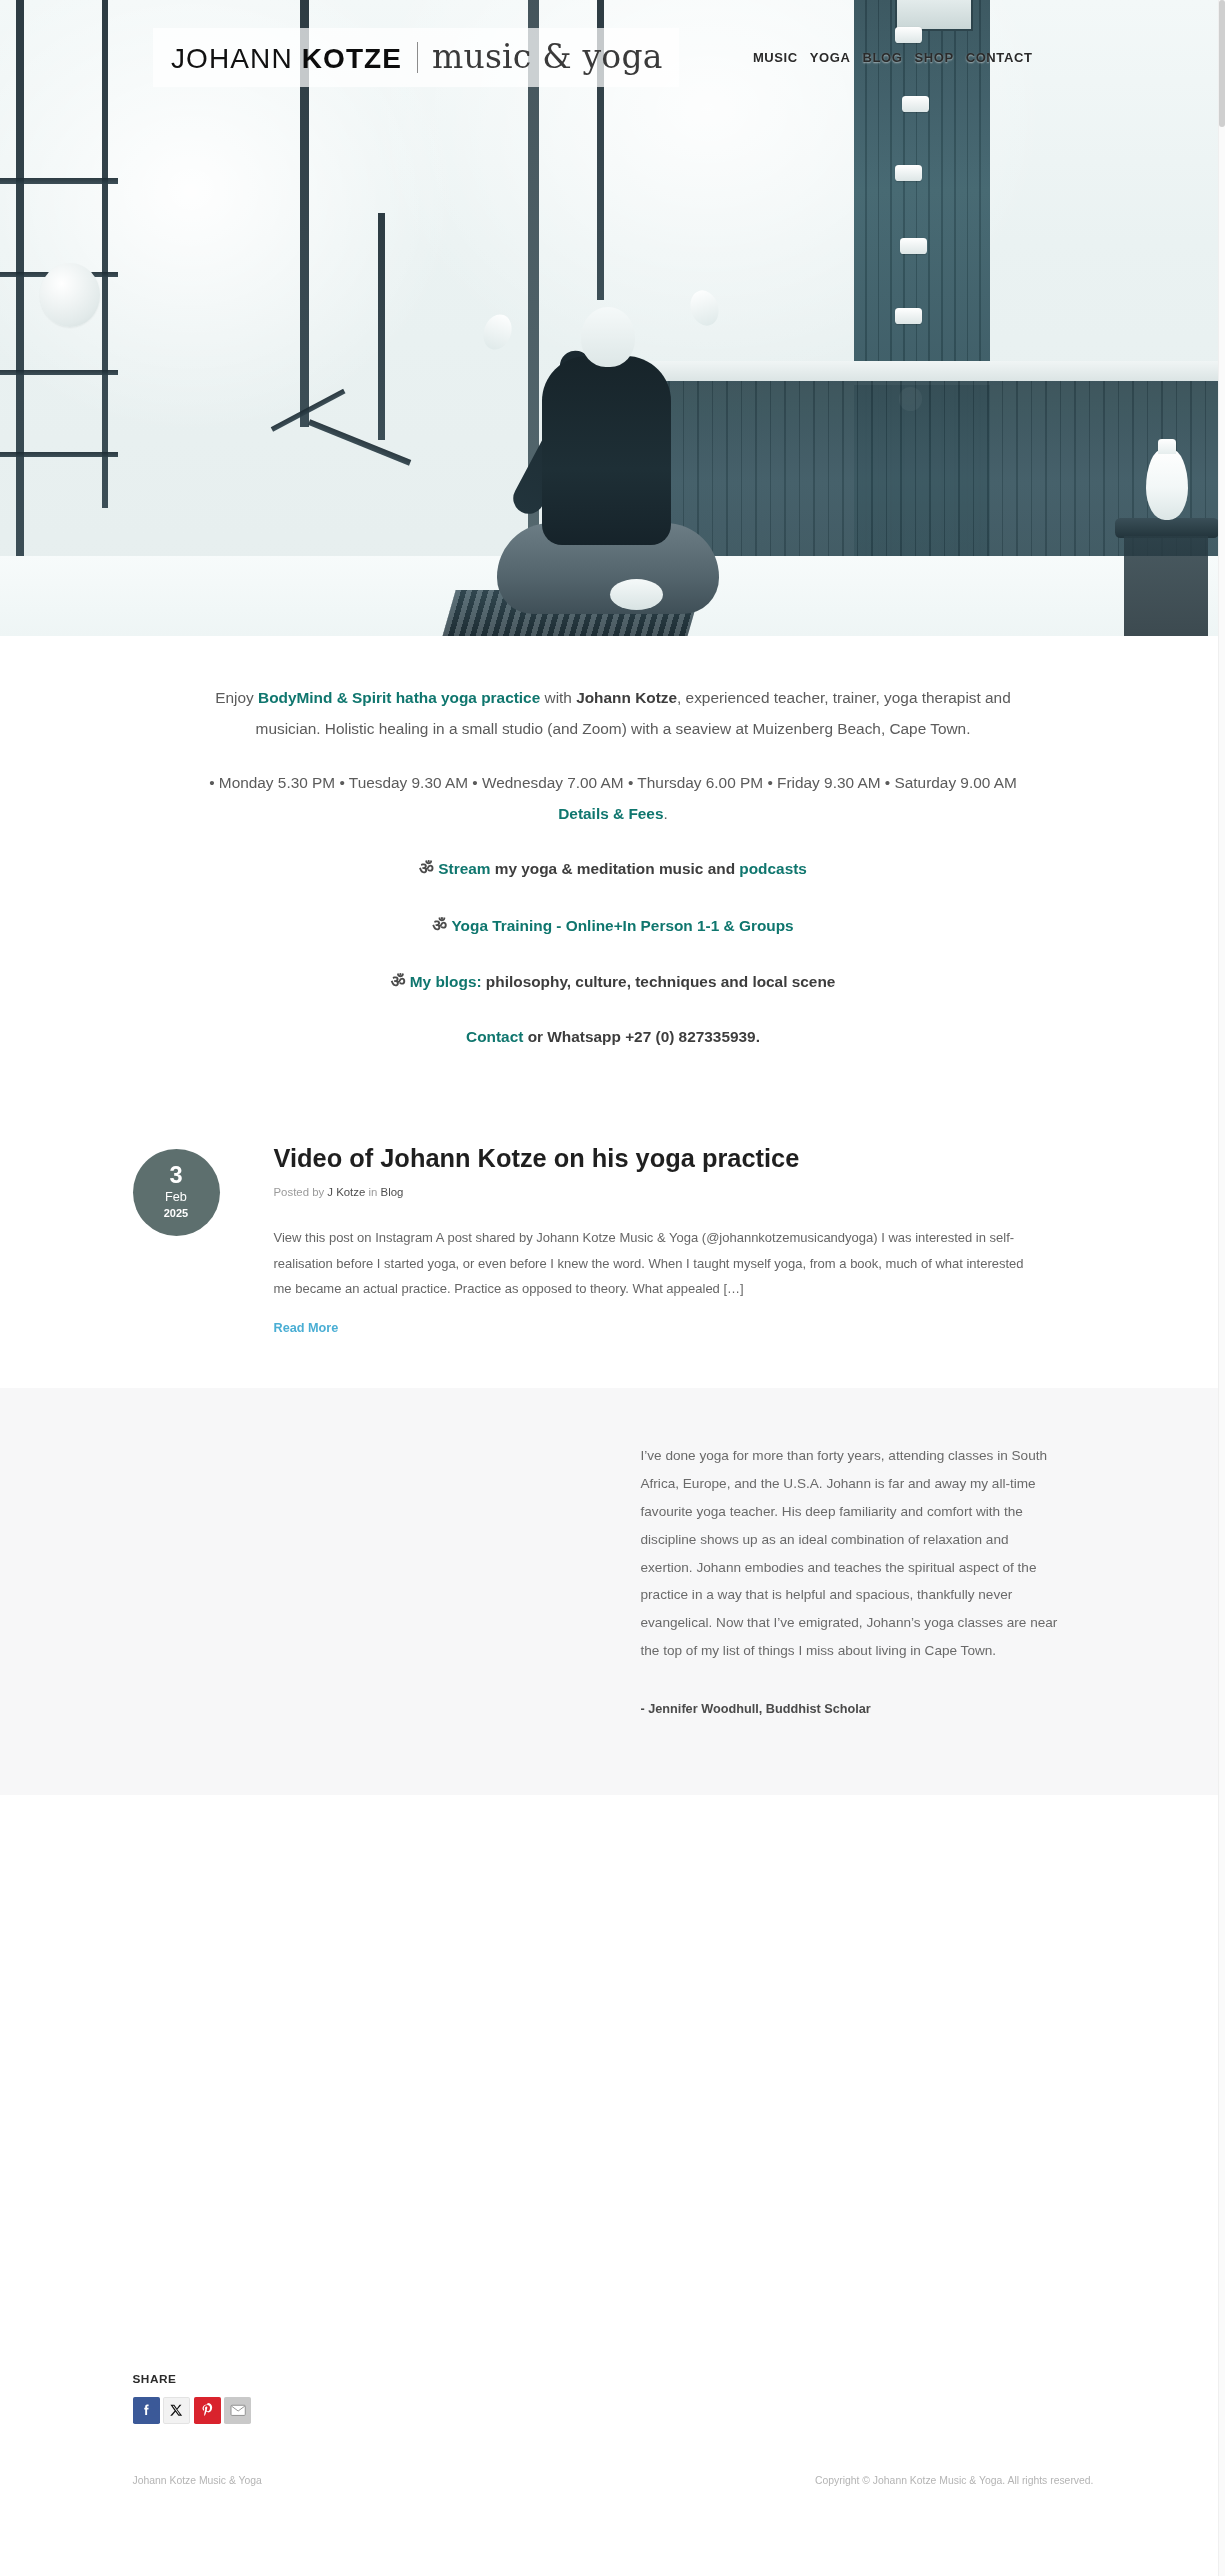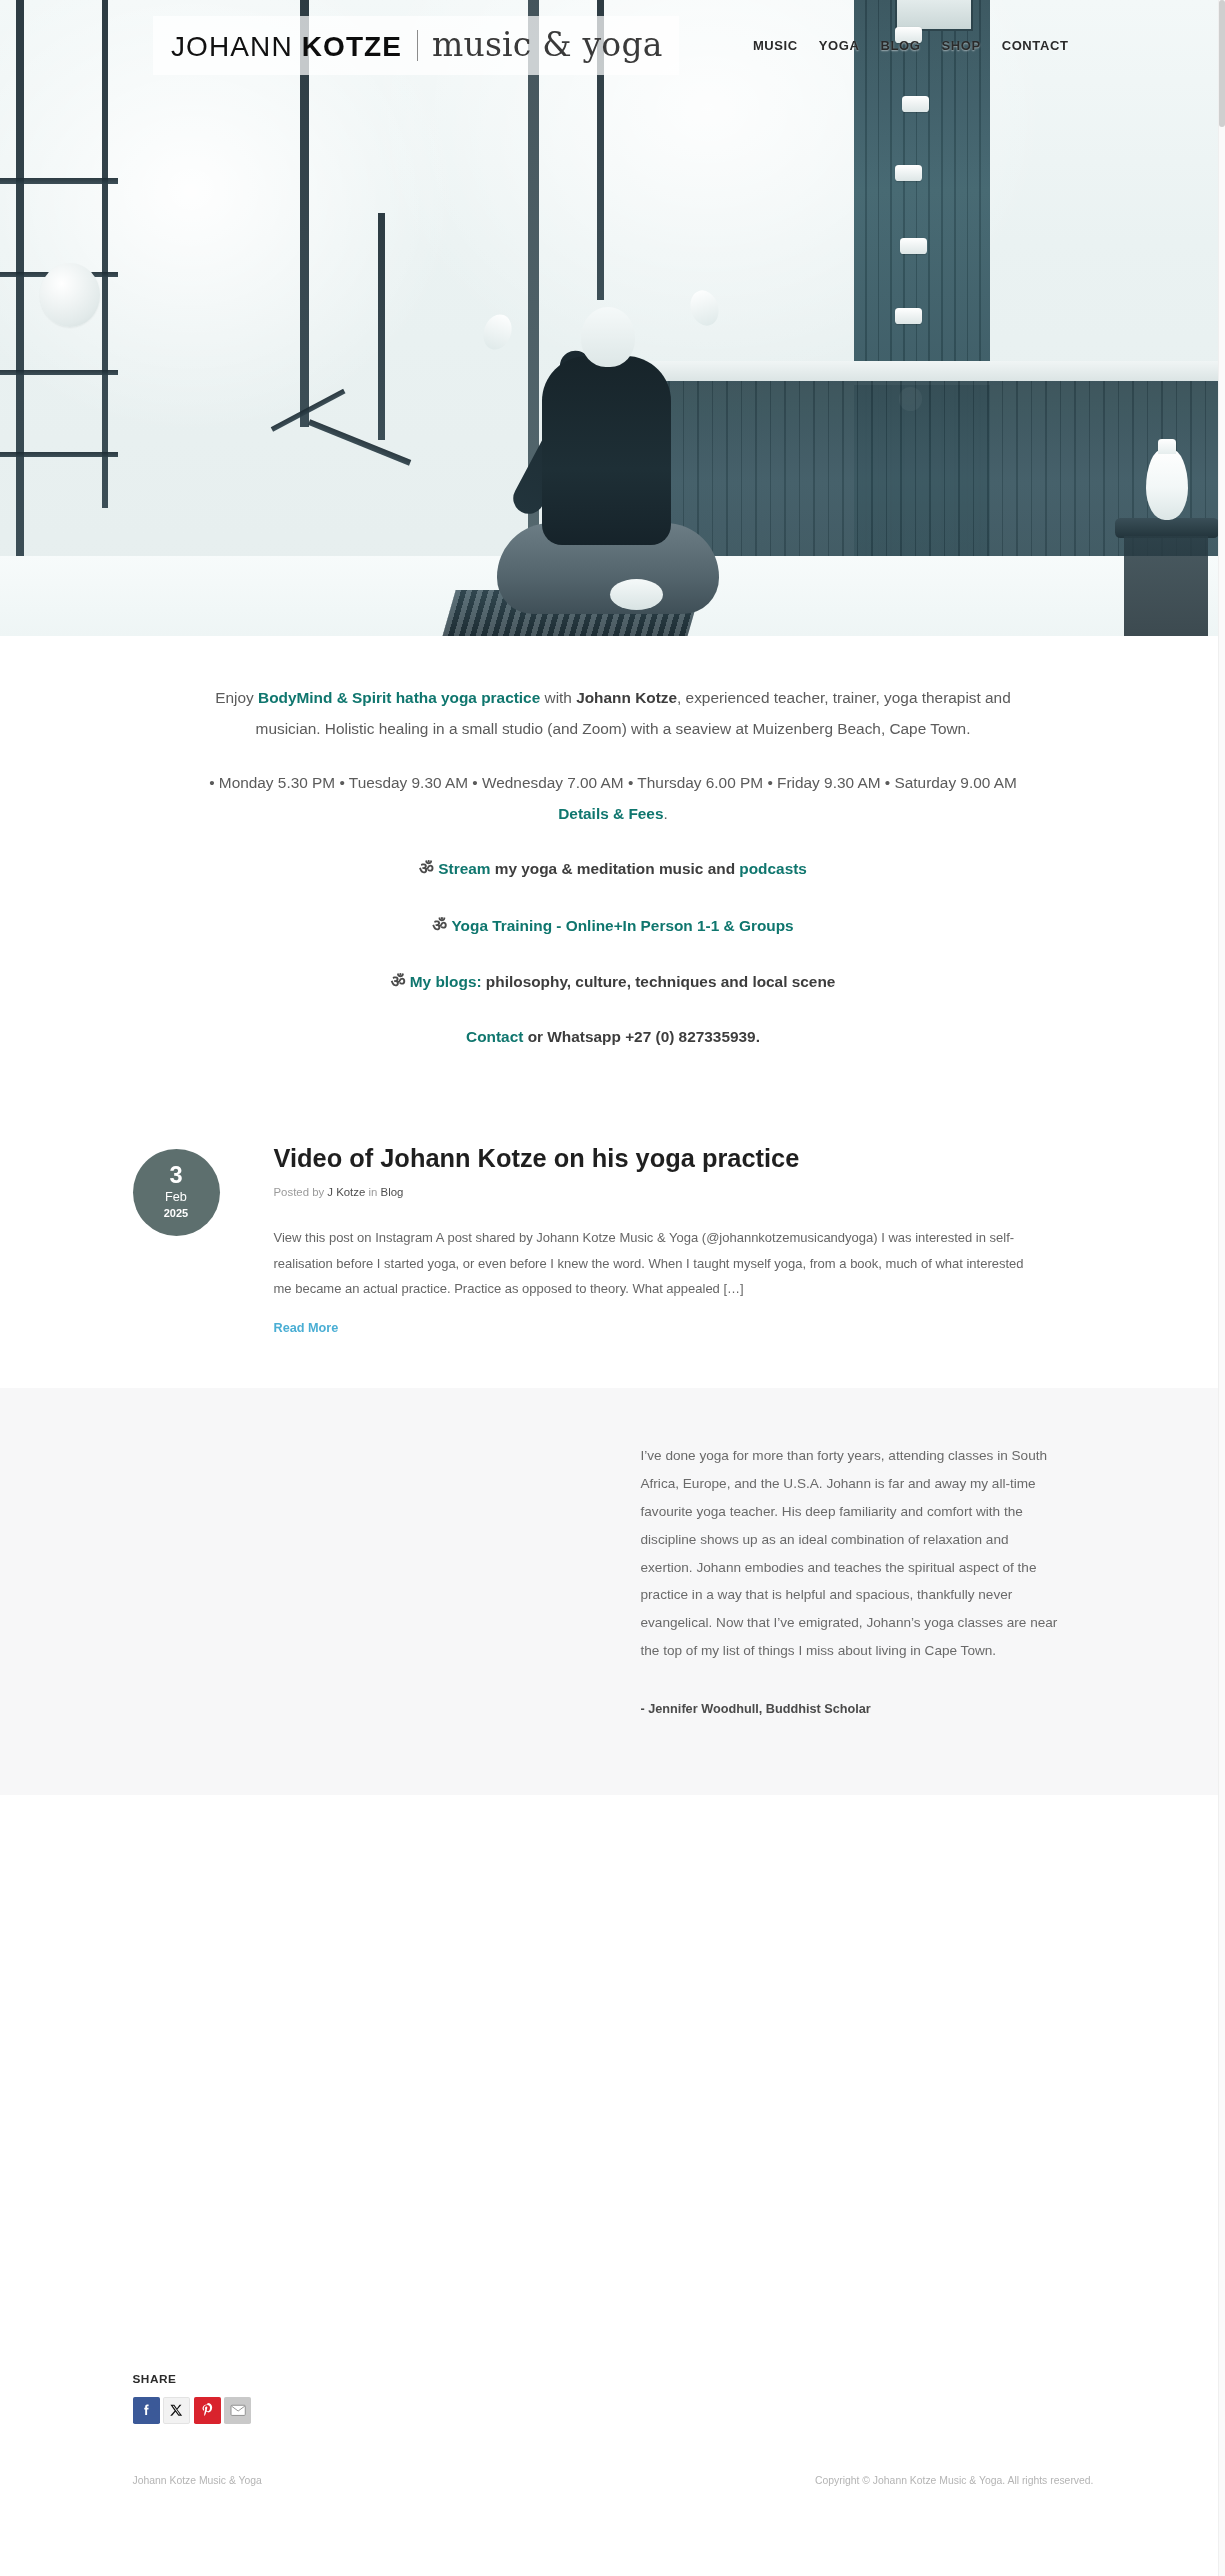--- a/index.html
+++ b/index.html
@@ -144,21 +144,21 @@
       linear-gradient(180deg,#39525c,#22343c);
     transform: skewX(-16deg);
   }
   .floor {
     position:absolute; left:0; top:556px; width:1226px; height:80px;
     background: linear-gradient(180deg,#f7fbfb 0%, #eef5f5 100%);
   }
 
   
   .hero-bar {
-    position: absolute; left: 0; top: 20px; width: 1226px; height: 51px;
+    position: absolute; left: 0; top: 32px; width: 1226px; height: 51px;
     display: flex; align-items: center;
   }
   .logo-box {
     margin-left: 153px;
     background: rgba(255,255,255,.72);
     padding: 9px 16.3px 11px 18px;
     display: flex; align-items: baseline; white-space: nowrap;
   }
   .logo-johann {
     font-size: 28px; letter-spacing: 1.1px; color: #111; font-weight: 400;
@@ -169,21 +169,21 @@
   }
   .logo-divider {
     display:inline-block; width:0.9px; height:31px; background:#8c8c8c; margin: 0 14.5px;
     position: relative; top: 4.5px;
   }
   .logo-tagline {
     font-size: 33px; color: #3a3a3a; font-weight: 400;
     font-family: "DejaVu Serif", serif; font-style: normal; letter-spacing: 0.2px;
   }
   .hero-nav {
-    margin-left: 74px; display: flex; align-items: center; gap: 21px;
+    margin-left: 74px; display: flex; align-items: center; gap: 12px;
   }
   .hero-nav a {
     font-size: 13px; font-weight: 700; letter-spacing: 0.6px; color: #2a2a2a;
     text-decoration: none; text-transform: uppercase;
     text-shadow: 0 0.9px 1.8px rgba(255,255,255,.55);
   }
 
   
   .intro {
     width: 1226px; padding: 47px 0 36px 0; background: #fff;

